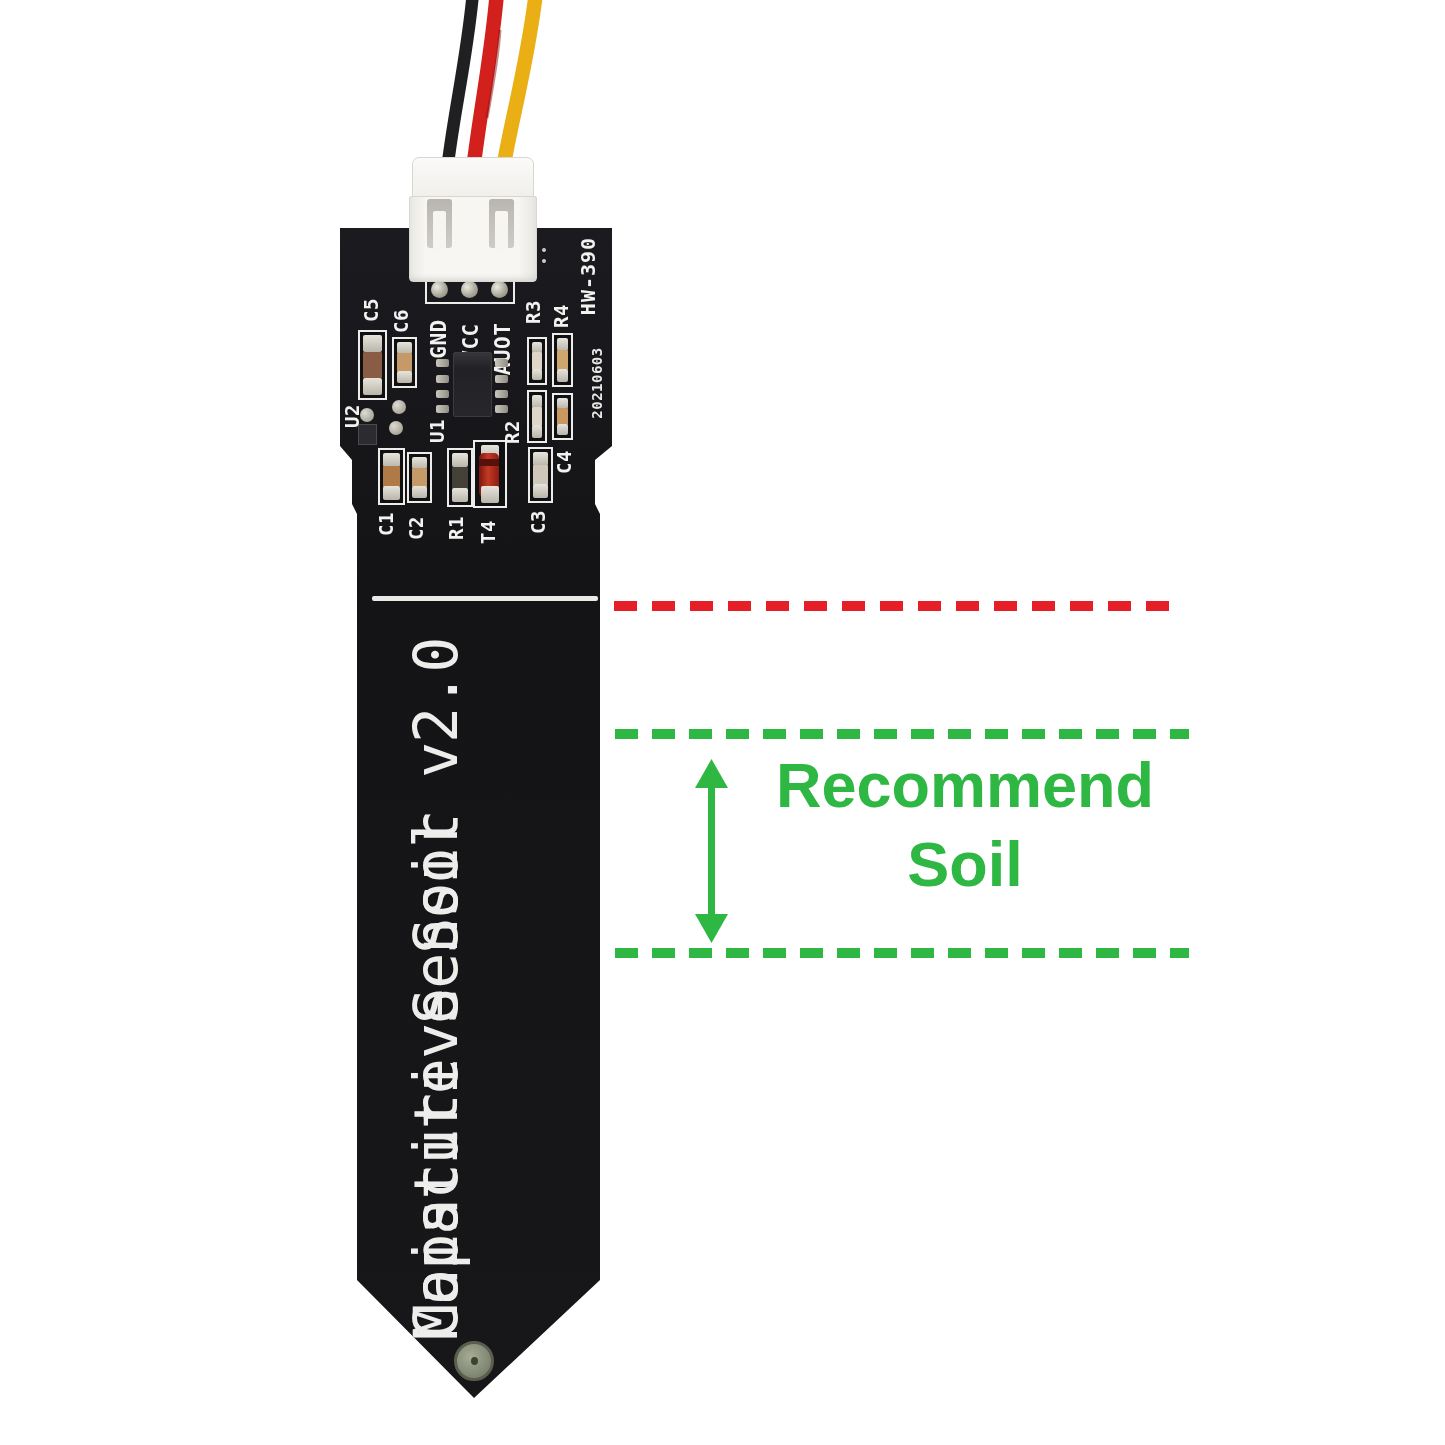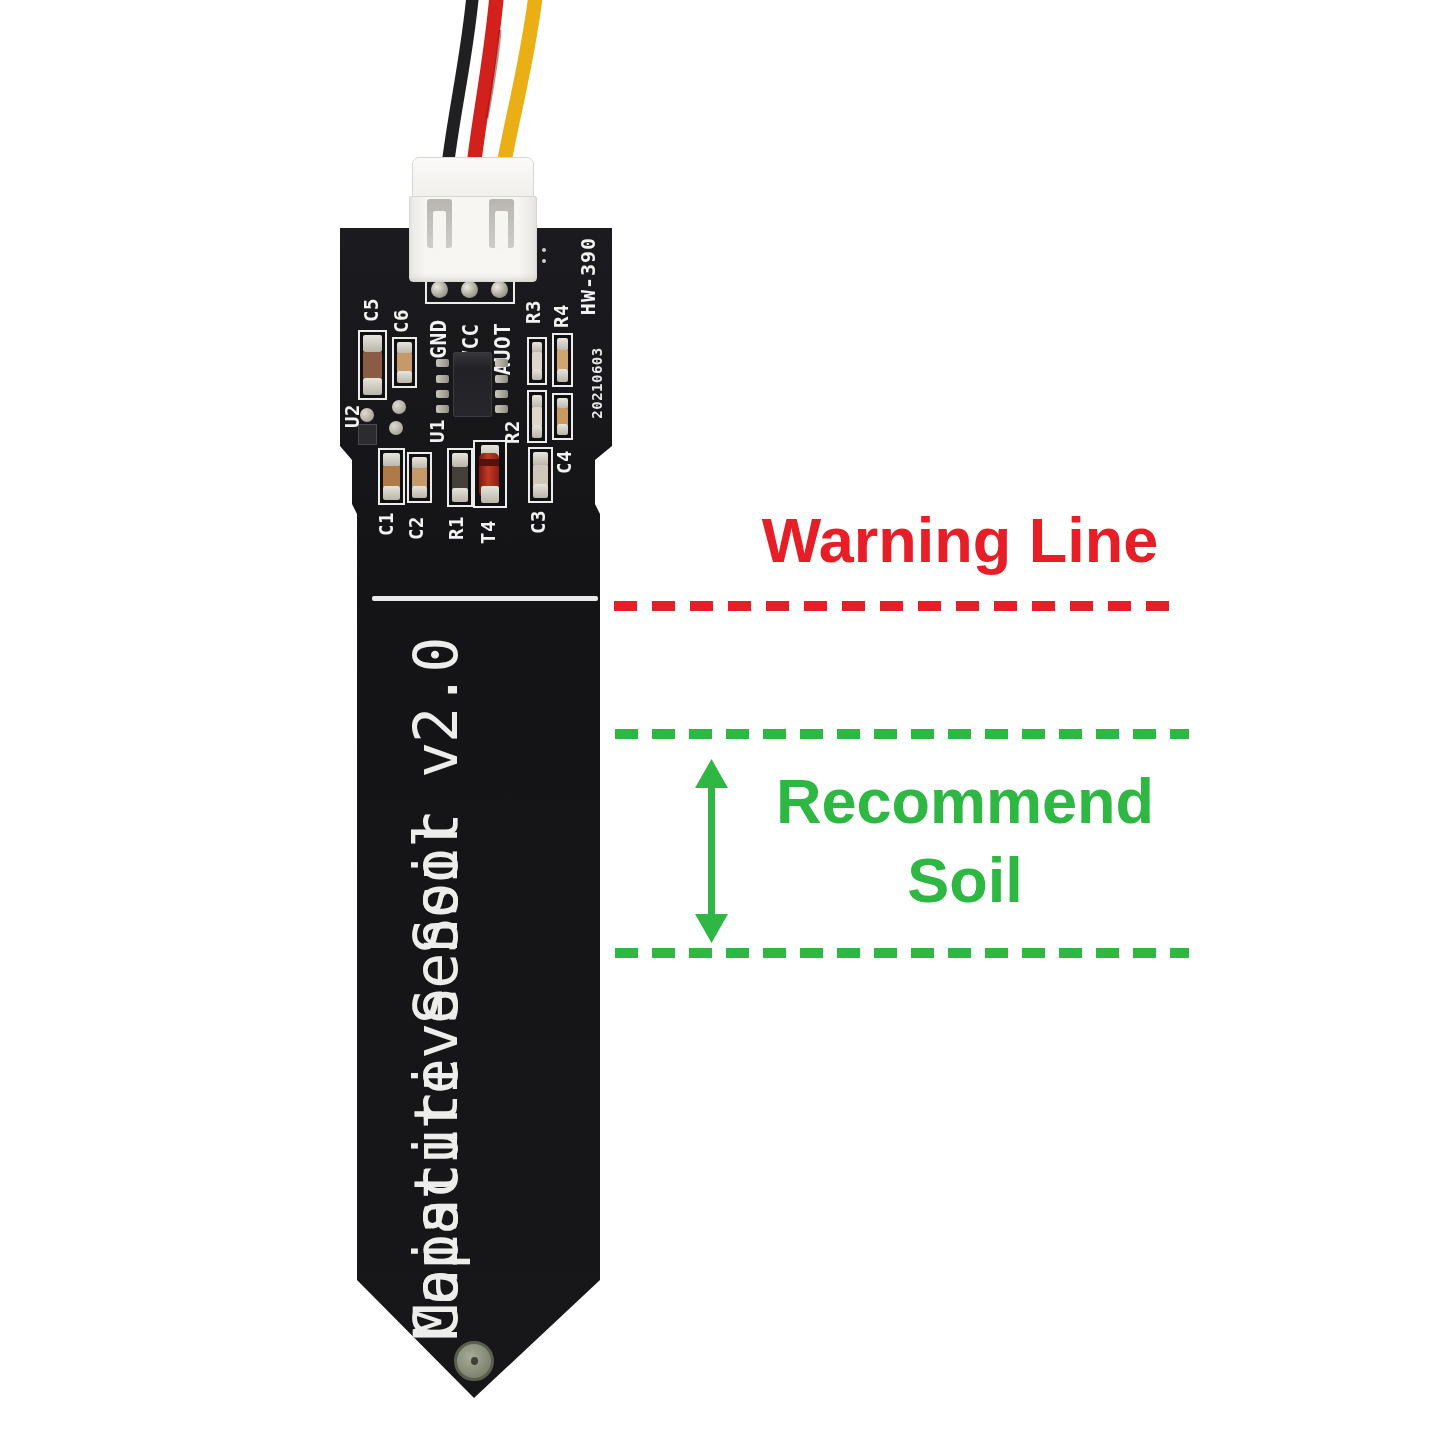--- a/index.html
+++ b/index.html
@@ -70,21 +70,21 @@
   
   .diode{position:absolute;left:4px;top:11px;width:20px;height:44px;border-radius:5px;
     background:linear-gradient(90deg,#7e160e,#c23a24 45%,#8f1c12);}
   .diode i{position:absolute;left:0;right:0;top:6px;height:7px;background:#57100a;display:block;}
   
   .dash{position:absolute;height:10px;}
   .dash.red{background:repeating-linear-gradient(90deg,var(--red) 0 23px,transparent 23px 38px);}
   .dash.grn{background:repeating-linear-gradient(90deg,var(--green) 0 23px,transparent 23px 37px);}
   .ann{position:absolute;text-align:center;font-weight:bold;line-height:79px;}
   .ann.warn{left:710px;top:509px;width:500px;font-size:63px;line-height:63px;color:var(--red);}
-  .ann.reco{left:710px;top:762px;width:510px;font-size:63px;color:var(--green);}
+  .ann.reco{left:710px;top:746px;width:510px;font-size:63px;color:var(--green);}
 </style>
 </head>
 <body>
 
 <div class="canvas">
 
   <svg class="wires" width="1445" height="1445" viewBox="0 0 1445 1445">
     <path d="M473,-8 C467,60 452,120 446,180" fill="none" stroke="#202023" stroke-width="12.5"></path>
     <path d="M497,-8 C491,62 478,122 472,180" fill="none" stroke="#d2201c" stroke-width="14.5"></path>
     <path d="M536,-8 C527,68 509,128 502,176" fill="none" stroke="#eaaf14" stroke-width="14.5"></path>
@@ -214,21 +214,20 @@
     <div class="conn-top"></div>
     <div class="conn-body"></div>
     <div class="conn-slot" style="left:427px">
         <i></i>
       </div>
     <div class="conn-slot" style="left:489px">
         <i></i>
       </div>
   </div>
 
-  <div class="ann warn">Warning Line</div>
   <div class="dash red" style="left:614px;top:601px;width:566px"></div>
 
   <div class="dash grn" style="left:615px;top:729px;width:574px"></div>
   <div class="dash grn" style="left:615px;top:948px;width:574px"></div>
 
   <svg style="position:absolute;left:689px;top:756px" width="45" height="190" viewBox="0 0 45 190">
     <line x1="22.5" y1="26" x2="22.5" y2="164" stroke="#2eb743" stroke-width="7"></line>
     <polygon points="22.5,3 6,32 39,32" fill="#2eb743"></polygon>
     <polygon points="22.5,187 6,158 39,158" fill="#2eb743"></polygon>
   </svg>

